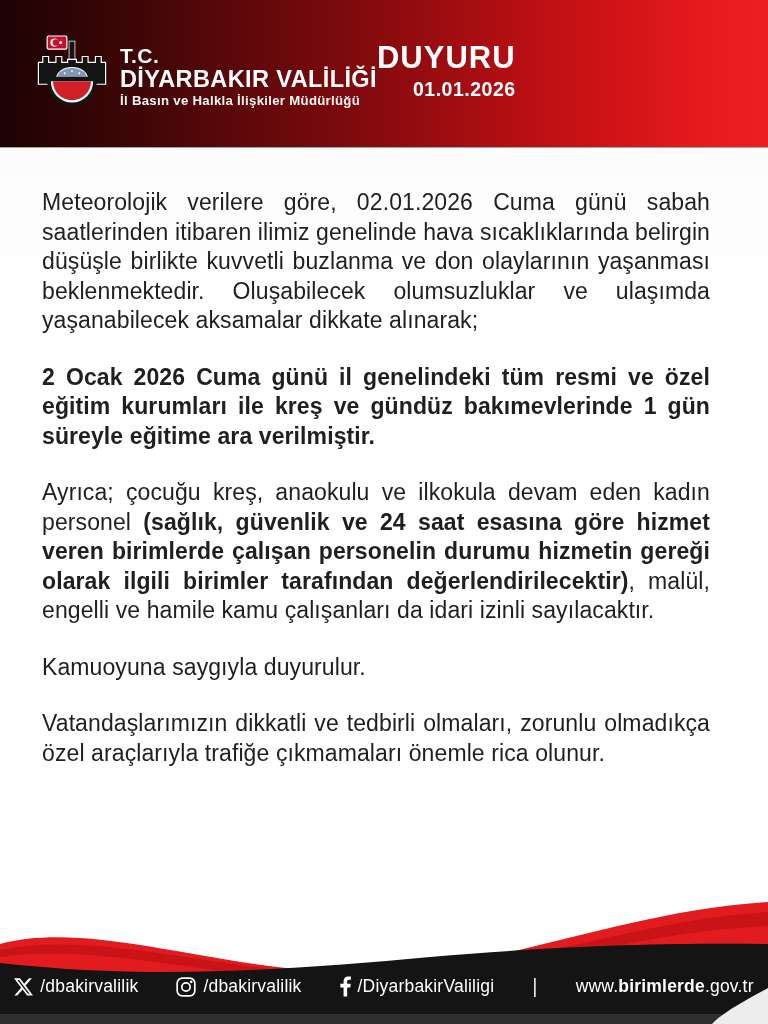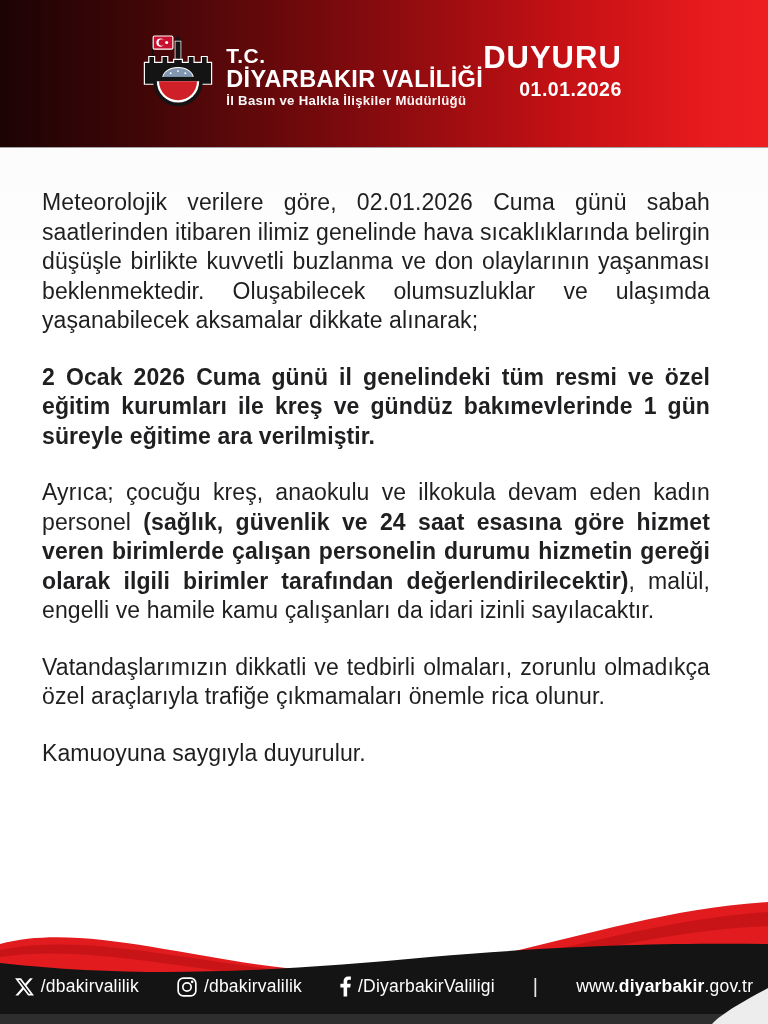--- a/index.html
+++ b/index.html
@@ -14,21 +14,21 @@
   }
 
   
   .header {
     position: absolute;
     top: 0; left: 0; right: 0;
     height: 147px;
     background: linear-gradient(90deg, #1c0304 0%, #3f0607 18%, #7c0a0d 45%, #c11014 72%, #e71a1d 92%, #ee1f21 100%);
     display: flex;
     align-items: center;
-    justify-content: center;
+    justify-content: flex-start;
     padding: 0 40px 0 34px;
     box-shadow: 0 1px 0 rgba(0,0,0,.35);
   }
   .brand { display: flex; align-items: center; }
   .brand-logo { width: 76px; height: 102px; margin-right: 10px; flex: 0 0 auto; }
   .brand-text { color: #ffffff; line-height: 1.04; padding-top: 6px; }
   .brand-tc { font-size: 21px; font-weight: 700; letter-spacing: .5px; }
   .brand-org { font-size: 23.5px; font-weight: 700; letter-spacing: .4px; margin-top: 0; white-space: nowrap; }
   .brand-sub { font-size: 13.2px; font-weight: 700; letter-spacing: .3px; margin-top: 3px; opacity: .96; white-space: nowrap; }
   .announce { text-align: right; color: #ffffff; margin-top: -6px; }
@@ -118,22 +118,22 @@
     <div class="announce">
       <div class="announce-title">DUYURU</div>
       <div class="announce-date">01.01.2026</div>
     </div>
   </header>
 
   <main class="content">
     <p>Meteorolojik verilere göre, 02.01.2026 Cuma günü sabah saatlerinden itibaren ilimiz genelinde hava sıcaklıklarında belirgin düşüşle birlikte kuvvetli buzlanma ve don olaylarının yaşanması beklenmektedir. Oluşabilecek olumsuzluklar ve ulaşımda yaşanabilecek aksamalar dikkate alınarak;</p>
     <p class="bold">2 Ocak 2026 Cuma günü il genelindeki tüm resmi ve özel eğitim kurumları ile kreş ve gündüz bakımevlerinde 1 gün süreyle eğitime ara verilmiştir.</p>
     <p><span>Ayrıca; çocuğu kreş, anaokulu ve ilkokula devam eden kadın personel </span><strong>(sağlık, güvenlik ve 24 saat esasına göre hizmet veren birimlerde çalışan personelin durumu hizmetin gereği olarak ilgili birimler tarafından değerlendirilecektir)</strong><span>, malül, engelli ve hamile kamu çalışanları da idari izinli sayılacaktır.</span></p>
+    <p>Kamuoyuna saygıyla duyurulur.</p>
     <p>Vatandaşlarımızın dikkatli ve tedbirli olmaları, zorunlu olmadıkça özel araçlarıyla trafiğe çıkmamaları önemle rica olunur.</p>
-    <p>Kamuoyuna saygıyla duyurulur.</p>
   </main>
 
   <footer class="footer">
     <svg class="footer-waves" viewBox="0 0 768 168" preserveAspectRatio="none" aria-hidden="true">
 
       <path d="M0,88 C90,64 210,112 340,116 C490,120 610,56 768,46 L768,168 L0,168 Z" fill="#e11b1e"></path>
       <path d="M0,94 C100,74 220,116 350,119 C500,122 620,66 768,56 L768,70 C620,76 500,128 350,126 C220,124 100,86 0,101 Z" fill="#b40f13" opacity="0.55"></path>
 
       <path d="M0,107 C150,124 290,114 430,101 C570,89 670,87 768,88 L768,168 L0,168 Z" fill="#141414"></path>
 
@@ -156,17 +156,17 @@
         </svg>
         <span>/dbakirvalilik</span>
       </div>
       <div class="social-item">
         <svg width="11" height="21" viewBox="0 0 12 22" aria-hidden="true">
           <path d="M7.8 22V12h3.4l.5-4H7.8V5.8c0-1.2.5-2.1 2.1-2.1h2V.2C11.4.1 10.2 0 8.9 0 6 0 3.9 1.8 3.9 5.1V8H.4v4h3.5v10z" fill="#ffffff"></path>
         </svg>
         <span>/DiyarbakirValiligi</span>
       </div>
       <span class="divider">|</span>
-      <div class="website"><span>www.</span><b>diyarbakir</b><span>.gov.tr</span></div>
+      <div class="website"><span>www.</span><b>birimlerde</b><span>.gov.tr</span></div>
     </div>
   </footer>
 
 </div>
 
 </body></html>

